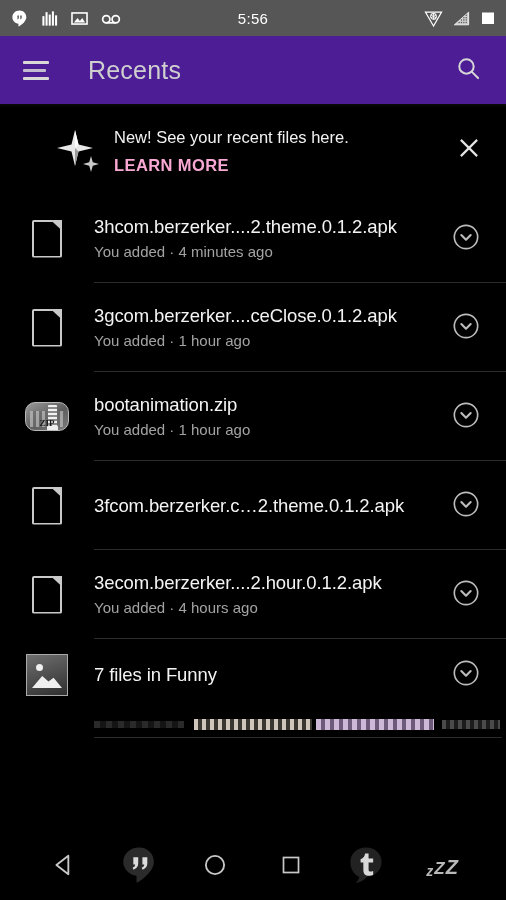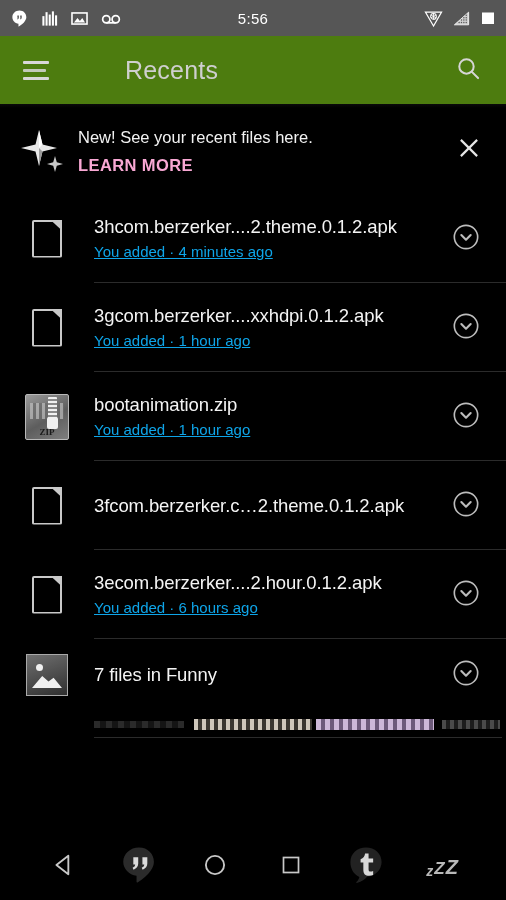--- a/index.html
+++ b/index.html
@@ -41,26 +41,25 @@
     left: 0; right: 0; top: 0;
     height: 36px;
     display: flex; align-items: center; justify-content: center;
     color: #fff; font-size: 15px; letter-spacing: .3px;
   }
   .sicon { display: flex; align-items: center; justify-content: center; }
 
   
   .app-bar {
     height: 68px;
-    background: #4d7c0f;
+    background: #4c1d95;
     display: flex;
     align-items: center;
     padding: 0 16px;
     flex: 0 0 auto;
-    gap: 37px;
   }
   .menu-btn { width: 40px; height: 40px; display:flex; align-items:center; justify-content:center; }
   .hamburger { width: 26px; display: flex; flex-direction: column; gap: 5px; }
   .hamburger i { display:block; height: 3px; background: #d8d8d8; border-radius: 1px; }
   .hamburger i:nth-child(1) { width: 26px; }
   .hamburger i:nth-child(2) { width: 23px; opacity:.85; }
   .hamburger i:nth-child(3) { width: 26px; }
   .app-title {
     margin-left: 32px;
     color: #cfcfcf;
@@ -74,20 +73,21 @@
   .bar-shadow { height: 4px; background: linear-gradient(#0a0a0a, #000); flex: 0 0 auto; }
 
   
   .banner {
     position: relative;
     display: flex;
     align-items: center;
     padding: 16px 14px 18px 14px;
     min-height: 78px;
     flex: 0 0 auto;
+    margin-left: 36px;
   }
   .banner-star { width: 58px; flex: 0 0 58px; display:flex; align-items:center; justify-content:center; }
   .banner-text { flex: 1; padding-left: 6px; }
   .banner-title { color: #f2f2f2; font-size: 16.5px; line-height: 22px; }
   .banner-cta {
     color: #f9a8d4; font-size: 16.5px; font-weight: bold;
     letter-spacing: .4px; margin-top: 8px; display: inline-block;
   }
   .banner-close { width: 46px; height: 46px; display:flex; align-items:center; justify-content:center; }
 
@@ -108,26 +108,25 @@
   .row-body { flex: 1; min-width: 0; padding-right: 8px; }
   .row-title {
     color: #f4f4f4;
     font-size: 18.5px;
     line-height: 24px;
     white-space: nowrap;
     overflow: hidden;
     letter-spacing: -.1px;
   }
   .row-sub {
-    color: #0ea5e9;
+    color: #a3a3a3;
     font-size: 15px;
     line-height: 20px;
     margin-top: 3px;
     white-space: nowrap;
-    text-decoration: underline;
   }
   .row-action { width: 52px; flex: 0 0 52px; display:flex; align-items:center; justify-content:center; }
   .row-divider {
     position: absolute;
     left: 94px; right: 0; bottom: 0;
     height: 1px;
     background: #2b2b2b;
   }
   .row-divider.wide { right: 4px; }
 
@@ -140,24 +139,24 @@
     clip-path: polygon(0 0, 64% 0, 100% 26%, 100% 100%, 0 100%);
   }
   .doc-glyph .fold {
     position:absolute; top:0; right:0; width: 12px; height: 11px;
     background: #c9c9c9;
     clip-path: polygon(0 0, 100% 100%, 100% 0);
   }
 
   
   .zip-thumb {
-    width: 44px; height: 46px;
+    width: 44px; height: 29px;
     background: linear-gradient(150deg, #9a9a9a, #5d5d5d 55%, #7e7e7e);
     border: 1px solid #b9b9b9;
-    border-radius: 2px;
+    border-radius: 10px;
     position: relative;
     overflow: hidden;
   }
   .zip-thumb .strip {
     position:absolute; left:4px; right:4px; top: 8px; height: 16px;
     background: repeating-linear-gradient(90deg,#bdbdbd 0 3px,#6b6b6b 3px 6px);
     opacity:.7;
   }
   .zip-thumb .zipper {
     position:absolute; right: 11px; top: 2px; width: 9px; height: 28px;
@@ -405,21 +404,21 @@
     </div>
 
     <div class="file-row">
       <div class="row-thumb">
         <span class="doc-glyph">
             <span class="pg"></span>
             <span class="fold"></span>
           </span>
       </div>
       <div class="row-body">
-        <div class="row-title">3gcom.berzerker....xxhdpi.0.1.2.apk</div>
+        <div class="row-title">3gcom.berzerker....ceClose.0.1.2.apk</div>
         <div class="row-sub">You added · 1 hour ago</div>
       </div>
       <div class="row-action">
         <span>
           <svg width="28" height="28" viewBox="0 0 24 24">
             <circle cx="12" cy="12" r="10" fill="none" stroke="#bdbdbd" stroke-width="1.4"></circle>
             <path d="M8 10.3l4 4 4-4" fill="none" stroke="#bdbdbd" stroke-width="1.8" stroke-linecap="round" stroke-linejoin="round"></path>
           </svg>
         </span>
       </div>
@@ -473,21 +472,21 @@
 
     <div class="file-row">
       <div class="row-thumb">
         <span class="doc-glyph">
             <span class="pg"></span>
             <span class="fold"></span>
           </span>
       </div>
       <div class="row-body">
         <div class="row-title">3ecom.berzerker....2.hour.0.1.2.apk</div>
-        <div class="row-sub">You added · 6 hours ago</div>
+        <div class="row-sub">You added · 4 hours ago</div>
       </div>
       <div class="row-action">
         <span>
           <svg width="28" height="28" viewBox="0 0 24 24">
             <circle cx="12" cy="12" r="10" fill="none" stroke="#bdbdbd" stroke-width="1.4"></circle>
             <path d="M8 10.3l4 4 4-4" fill="none" stroke="#bdbdbd" stroke-width="1.8" stroke-linecap="round" stroke-linejoin="round"></path>
           </svg>
         </span>
       </div>
       <div class="row-divider"></div>

